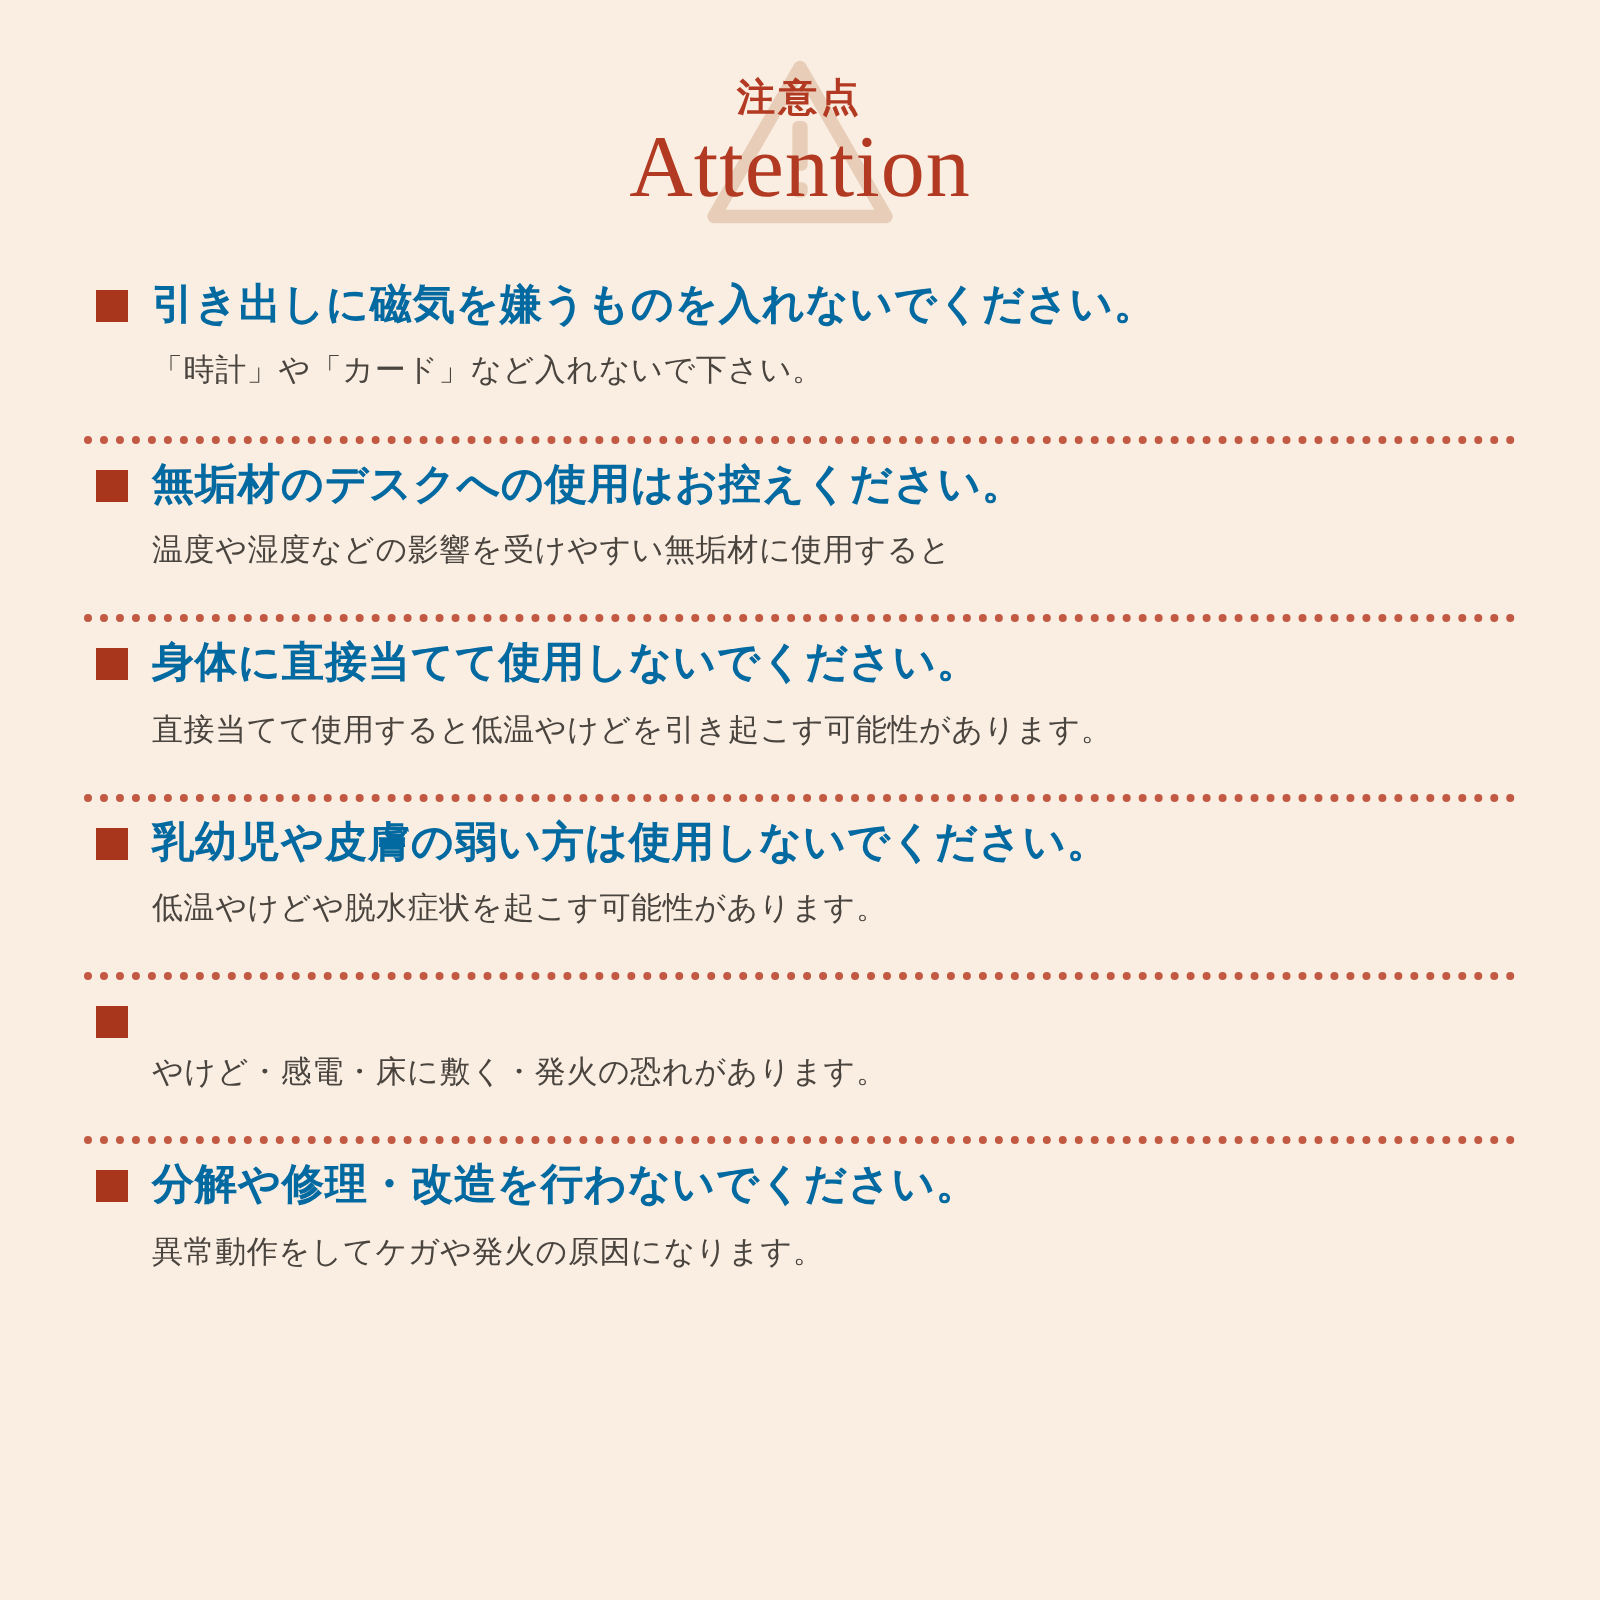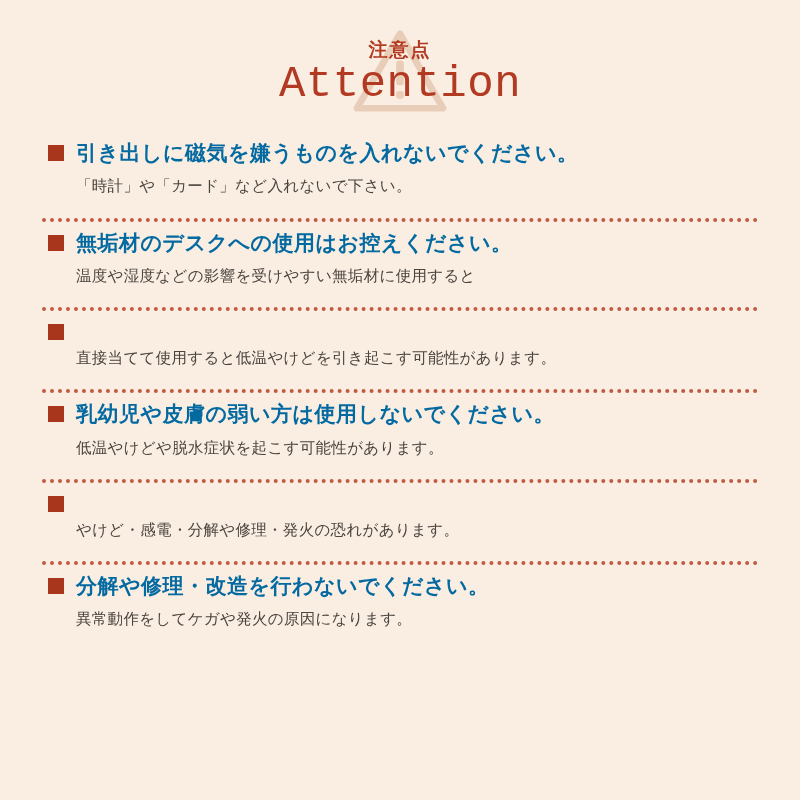--- a/index.html
+++ b/index.html
@@ -47,21 +47,21 @@
     line-height: 1;
     padding-top: 18px;
   }
   .header-en {
     position: relative;
     z-index: 2;
     font-size: 44px;
     color: #b33a22;
     line-height: 1.05;
     letter-spacing: 0.5px;
-    font-family: Liberation Mono, monospace;
+    font-family: Liberation Serif, serif;
     font-weight: 500;
     margin-top: 2px;
   }
 
   
   .list {
     margin-top: 14px;
   }
   .item {
     padding: 6px 0 10px 0;
@@ -131,39 +131,40 @@
         <span class="bullet-sq"></span>
         <span class="title-text">無垢材のデスクへの使用はお控えください。</span>
       </div>
       <div class="desc">温度や湿度などの影響を受けやすい無垢材に使用すると</div>
     </div>
     <div class="divider"></div>
 
     <div class="item">
       <div class="item-title">
         <span class="bullet-sq"></span>
+        <span class="title-text">身体に直接当てて使用しないでください。</span>
       </div>
       <div class="desc">直接当てて使用すると低温やけどを引き起こす可能性があります。</div>
     </div>
     <div class="divider"></div>
 
     <div class="item">
       <div class="item-title">
         <span class="bullet-sq"></span>
         <span class="title-text">乳幼児や皮膚の弱い方は使用しないでください。</span>
       </div>
       <div class="desc">低温やけどや脱水症状を起こす可能性があります。</div>
     </div>
     <div class="divider"></div>
 
     <div class="item">
       <div class="item-title">
         <span class="bullet-sq"></span>
       </div>
-      <div class="desc">やけど・感電・分解や修理・発火の恐れがあります。</div>
+      <div class="desc">やけど・感電・床に敷く・発火の恐れがあります。</div>
     </div>
     <div class="divider"></div>
 
     <div class="item">
       <div class="item-title">
         <span class="bullet-sq"></span>
         <span class="title-text">分解や修理・改造を行わないでください。</span>
       </div>
       <div class="desc">異常動作をしてケガや発火の原因になります。</div>
     </div>

